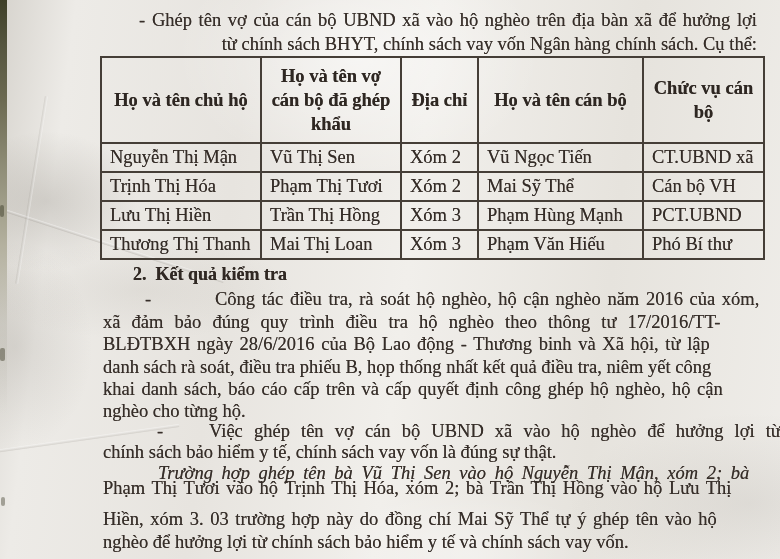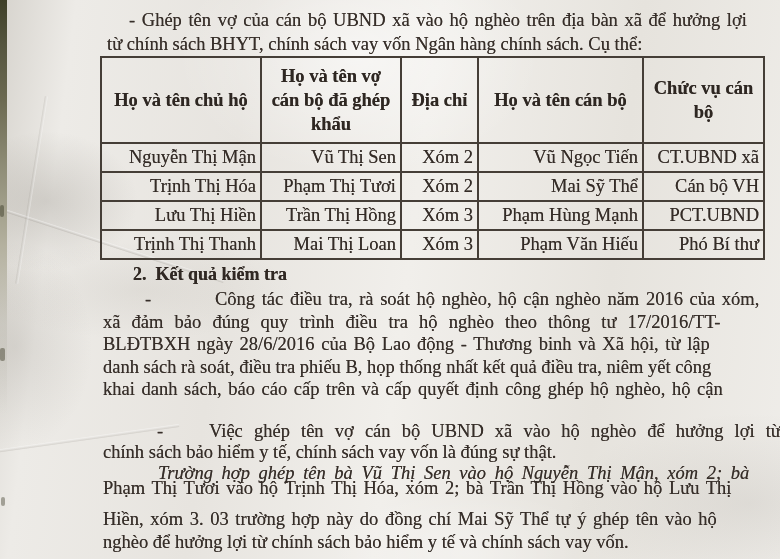--- a/index.html
+++ b/index.html
@@ -41,21 +41,21 @@
   .speck.s1{left:0;top:205px;width:4px;height:12px;opacity:.55;}
   .speck.s2{left:0;top:348px;width:5px;height:13px;opacity:.5;}
   .speck.s3{left:1px;top:497px;width:4px;height:9px;opacity:.45;}
 
   
   .line{
     position:absolute;left:103px;width:660px;height:23px;
     font-size:18.5px;line-height:23px;white-space:nowrap;
     text-shadow:0 0 0.6px rgba(58,48,42,0.75);
   }
-  .intro{left:107px;width:650px;}
+  .intro{left:107px;width:650px;text-align:right;}
   .ind22{text-indent:22px;}
   .ind55{text-indent:55px;font-style:italic;}
   .ws2{word-spacing:2px;}
   .ws4{word-spacing:4px;}
   .ws6{word-spacing:6.5px;}
   .bullet{display:inline-block;}
   .bullet.ba{margin-left:42px;width:70px;}
   .bullet.bb{margin-left:54px;width:52px;}
   .heading{
     position:absolute;left:103px;top:262px;width:660px;height:24px;
@@ -71,21 +71,21 @@
   }
   table.doc td,table.doc th{
     border:2px solid #453e37;
     padding:0 4px 0 8px;vertical-align:middle;
     overflow:hidden;text-shadow:0 0 0.6px rgba(52,44,39,0.7);
   }
   table.doc th{
     font-weight:bold;text-align:center;padding:2px 3px;
     line-height:1.3;height:80px;color:#2e2722;
   }
-  table.doc td{height:27px;text-align:right;white-space:nowrap;}
+  table.doc td{height:27px;text-align:left;white-space:nowrap;}
   td.addr{padding-left:10px;}
 </style>
 </head>
 <body>
 
 <div class="screen">
   <div class="paper"></div>
   <div class="crease c1"></div>
   <div class="crease c2"></div>
   <div class="crease c3"></div>
@@ -128,36 +128,37 @@
       <td>Cán bộ VH</td>
     </tr>
     <tr>
       <td>Lưu Thị Hiền</td>
       <td>Trần Thị Hồng</td>
       <td class="addr">Xóm 3</td>
       <td>Phạm Hùng Mạnh</td>
       <td>PCT.UBND</td>
     </tr>
     <tr>
-      <td>Trịnh Thị Thanh</td>
+      <td>Thương Thị Thanh</td>
       <td>Mai Thị Loan</td>
       <td class="addr">Xóm 3</td>
       <td>Phạm Văn Hiếu</td>
       <td>Phó Bí thư</td>
     </tr>
   </tbody>
     </table>
 
   <div class="heading">2. Kết quả kiểm tra</div>
 
   <div class="line ws2" style="top:288px"><span class="bullet ba">-</span><span>Công tác điều tra, rà soát hộ nghèo, hộ cận nghèo năm 2016 của xóm,</span></div>
   <div class="line ws6" style="top:311px">xã đảm bảo đúng quy trình điều tra hộ nghèo theo thông tư 17/2016/TT-</div>
   <div class="line ws2" style="top:333px">BLĐTBXH ngày 28/6/2016 của Bộ Lao động - Thương binh và Xã hội, từ lập</div>
   <div class="line" style="top:356px">danh sách rà soát, điều tra phiếu B, họp thống nhất kết quả điều tra, niêm yết công</div>
   <div class="line ws2" style="top:378px">khai danh sách, báo cáo cấp trên và cấp quyết định công ghép hộ nghèo, hộ cận</div>
+  <div class="line" style="top:400px">nghèo cho từng hộ.</div>
 
   <div class="line" style="top:441px">chính sách bảo hiểm y tế, chính sách vay vốn là đúng sự thật.</div>
   <div class="line ws6" style="top:420px"><span class="bullet bb">-</span><span>Việc ghép tên vợ cán bộ UBND xã vào hộ nghèo để hưởng lợi từ</span></div>
 
   <div class="line ind55 ws4" style="top:462px">Trường hợp ghép tên bà Vũ Thị Sen vào hộ Nguyễn Thị Mận, xóm 2; bà</div>
   <div class="line ws2" style="top:477px">Phạm Thị Tươi vào hộ Trịnh Thị Hóa, xóm 2; bà Trần Thị Hồng vào hộ Lưu Thị</div>
   <div class="line ws2" style="top:508px">Hiền, xóm 3. 03 trường hợp này do đồng chí Mai Sỹ Thể tự ý ghép tên vào hộ</div>
   <div class="line" style="top:531px">nghèo để hưởng lợi từ chính sách bảo hiểm y tế và chính sách vay vốn.</div>
 </div>
 

